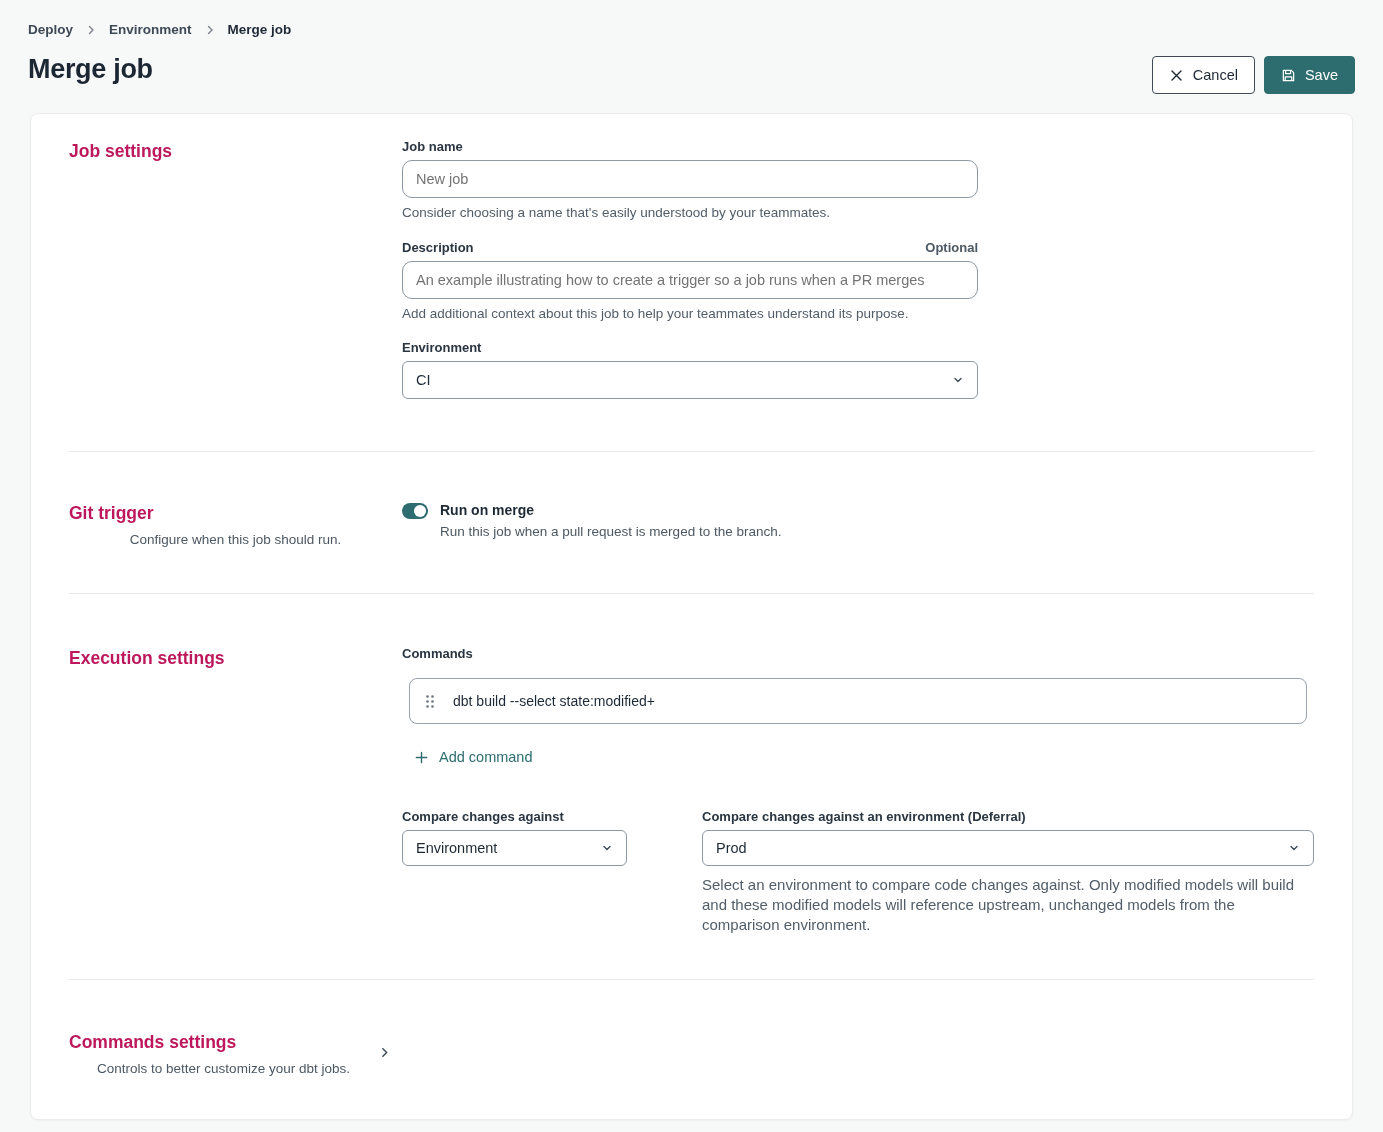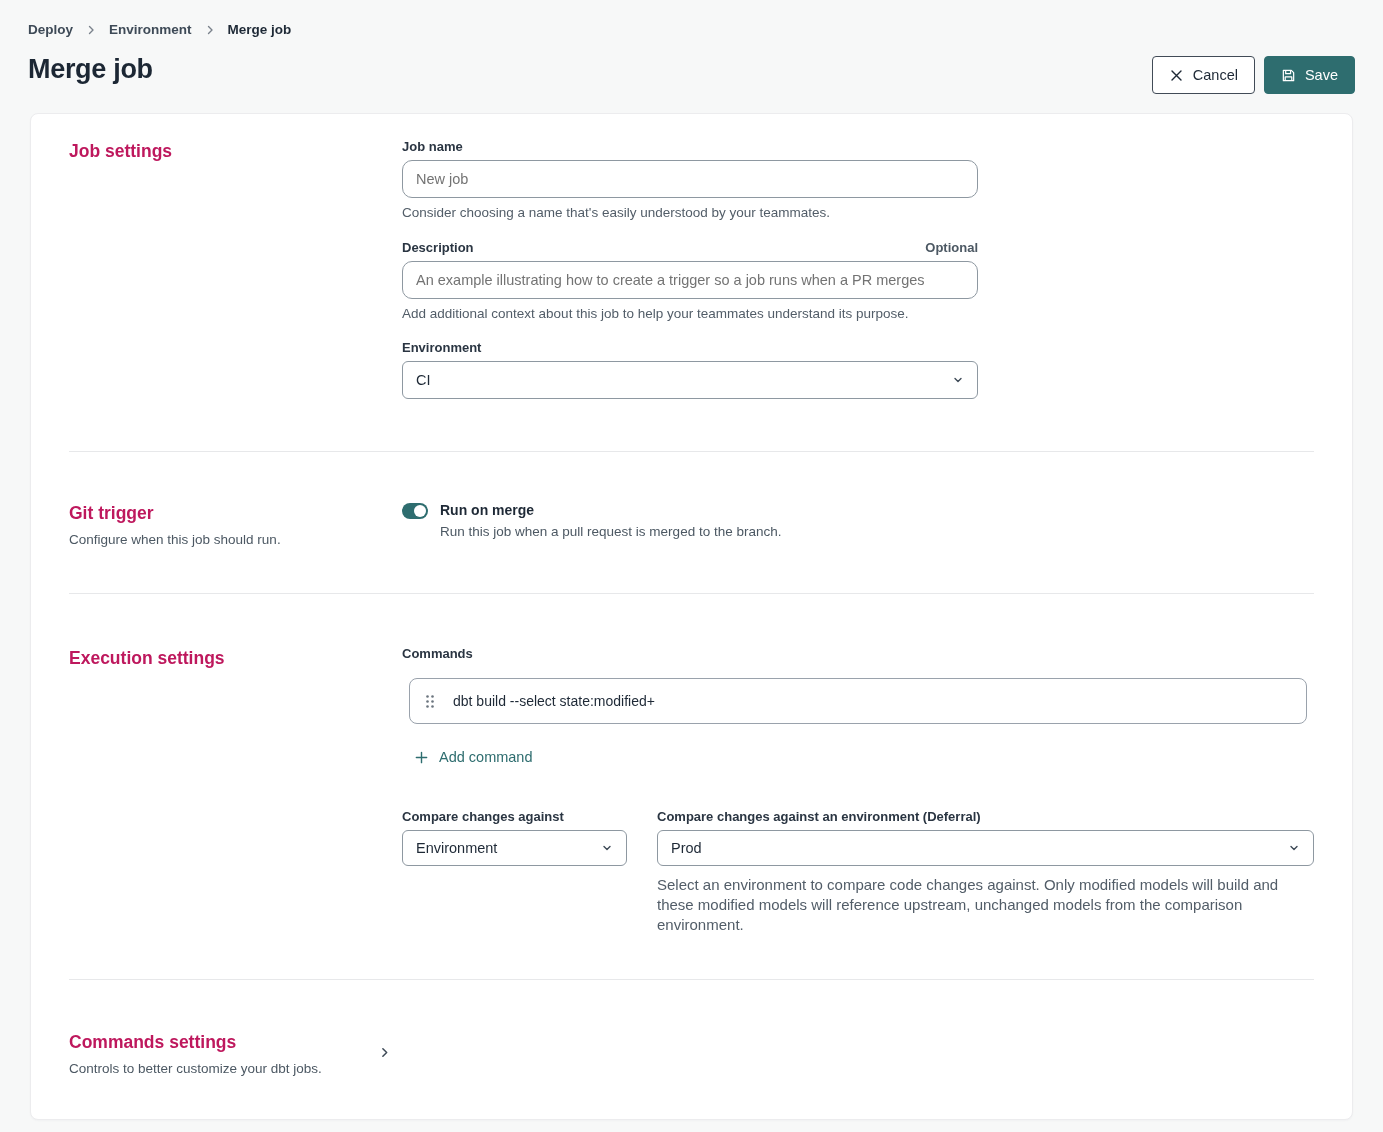--- a/index.html
+++ b/index.html
@@ -25,21 +25,21 @@
   .btn-cancel { background:#fff; border:1px solid #414b57; color:#1e2936; }
   .btn-save   { background:#2e6d6f; border:1px solid #2e6d6f; color:#fff; }
 
   
   .card { margin:19px 30px 0 30px; background:#fff; border:1px solid #ececee; border-radius:8px;
           padding:0 38px; box-shadow:0 1px 2px rgba(30,41,54,0.03); }
   .divider { border-top:1px solid #e7e8ea; }
   .section { display:flex; }
   .section-left { width:333px; flex:none; }
   .section-heading { font-size:17.5px; font-weight:700; color:#be185d; line-height:22px; }
-  .section-sub { margin-top:9px; font-size:13.5px; color:#4c5863; line-height:14px; }
+  .section-sub { margin-top:9px; font-size:13.5px; color:#4c5863; line-height:14px;text-align:center; }
   .form-col { width:576px; }
   .form-col-wide { flex:1; }
 
   .field-label { font-size:13px; font-weight:700; color:#2a3542; line-height:14px; }
   .label-row { display:flex; justify-content:space-between; align-items:baseline; }
   .optional { font-size:13px; font-weight:600; color:#4c5863; }
   .helper { margin-top:8px; font-size:13.5px; color:#525d68; line-height:14px; }
 
   .text-input { margin-top:6px; width:100%; height:38px; border:1px solid #8e98a1; border-radius:10px;
                 padding:0 13px; font-size:14.5px; color:#737373; font-family:inherit; background:#fff; }
@@ -66,21 +66,21 @@
 
   
   .command-box { margin:17px 7px 0 7px; height:46px; border:1px solid #9aa2ac; border-radius:8px;
                  display:flex; align-items:center; padding:0 15px; gap:18px; background:#fff; }
   .command-text { font-size:14px; color:#1e2936; }
   .drag-handle { display:flex; cursor:grab; }
   .add-command { margin:25px 0 0 12px; display:inline-flex; align-items:center; gap:10px;
                  color:#2e6d6f; font-size:14.5px; cursor:pointer; }
   .compare-row { margin-top:41px; display:flex; gap:30px; }
   .compare-col-left { width:225px; flex:none; }
-  .compare-col-right { flex:1; }
+  .compare-col-right { flex:1;margin-left:45px; }
   .compare-helper { margin-top:9px; font-size:15px; color:#525d68; line-height:20px; max-width:660px; }
 
   
   .adv-text { width:309px; flex:none; }
   .adv-chevron { margin-top:15px; display:flex; cursor:pointer; }
 </style>
 </head>
 <body>
 
 <div class="page-header">

